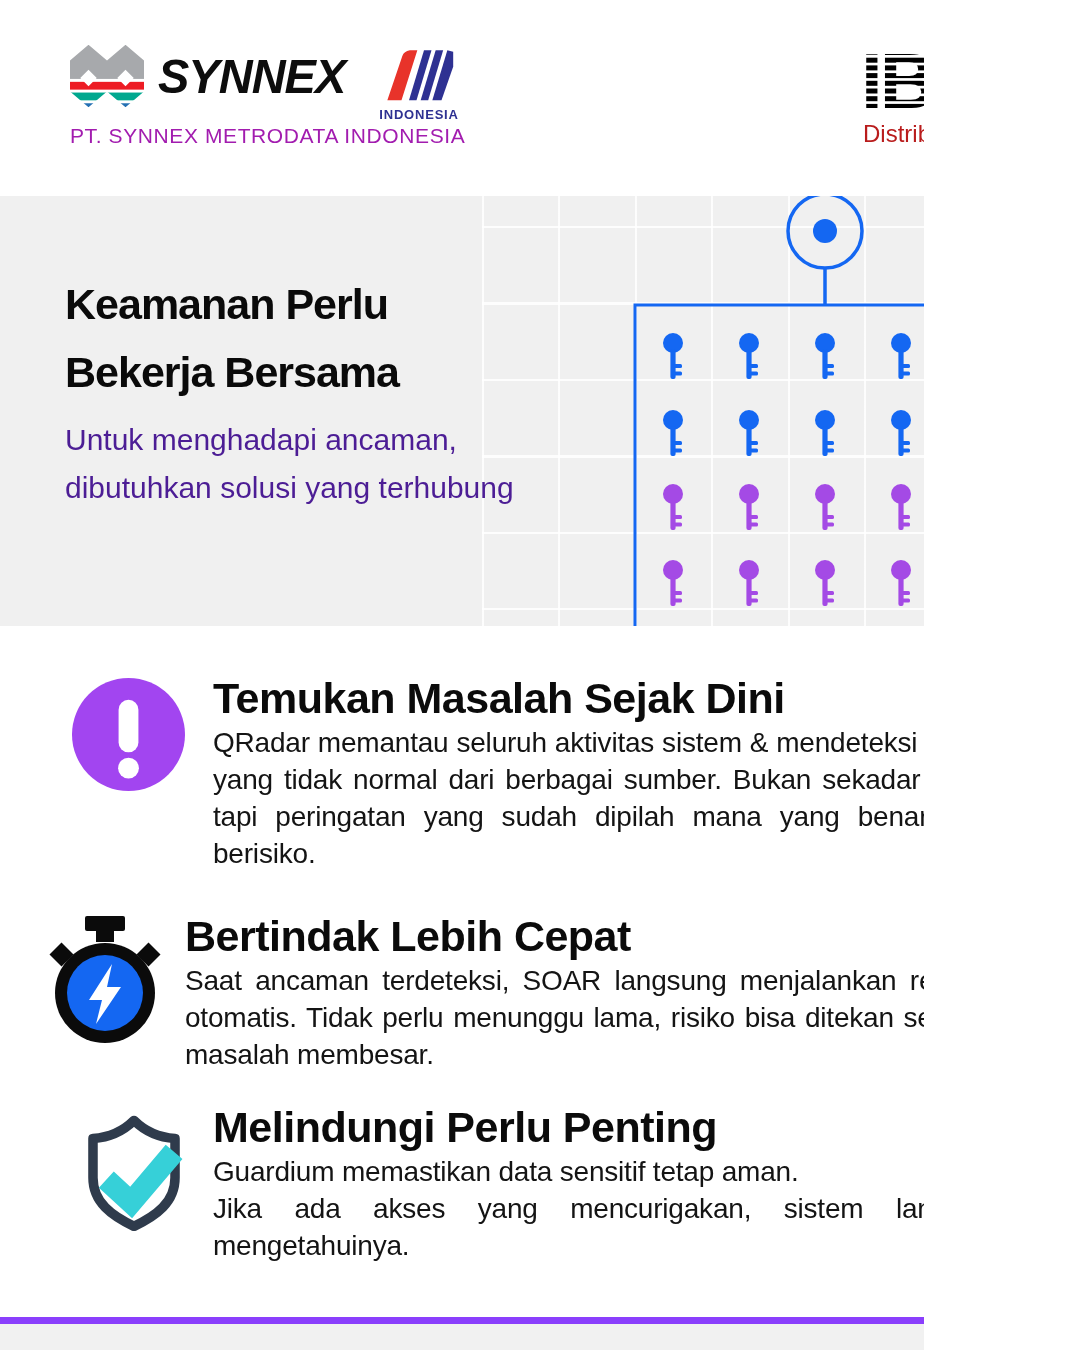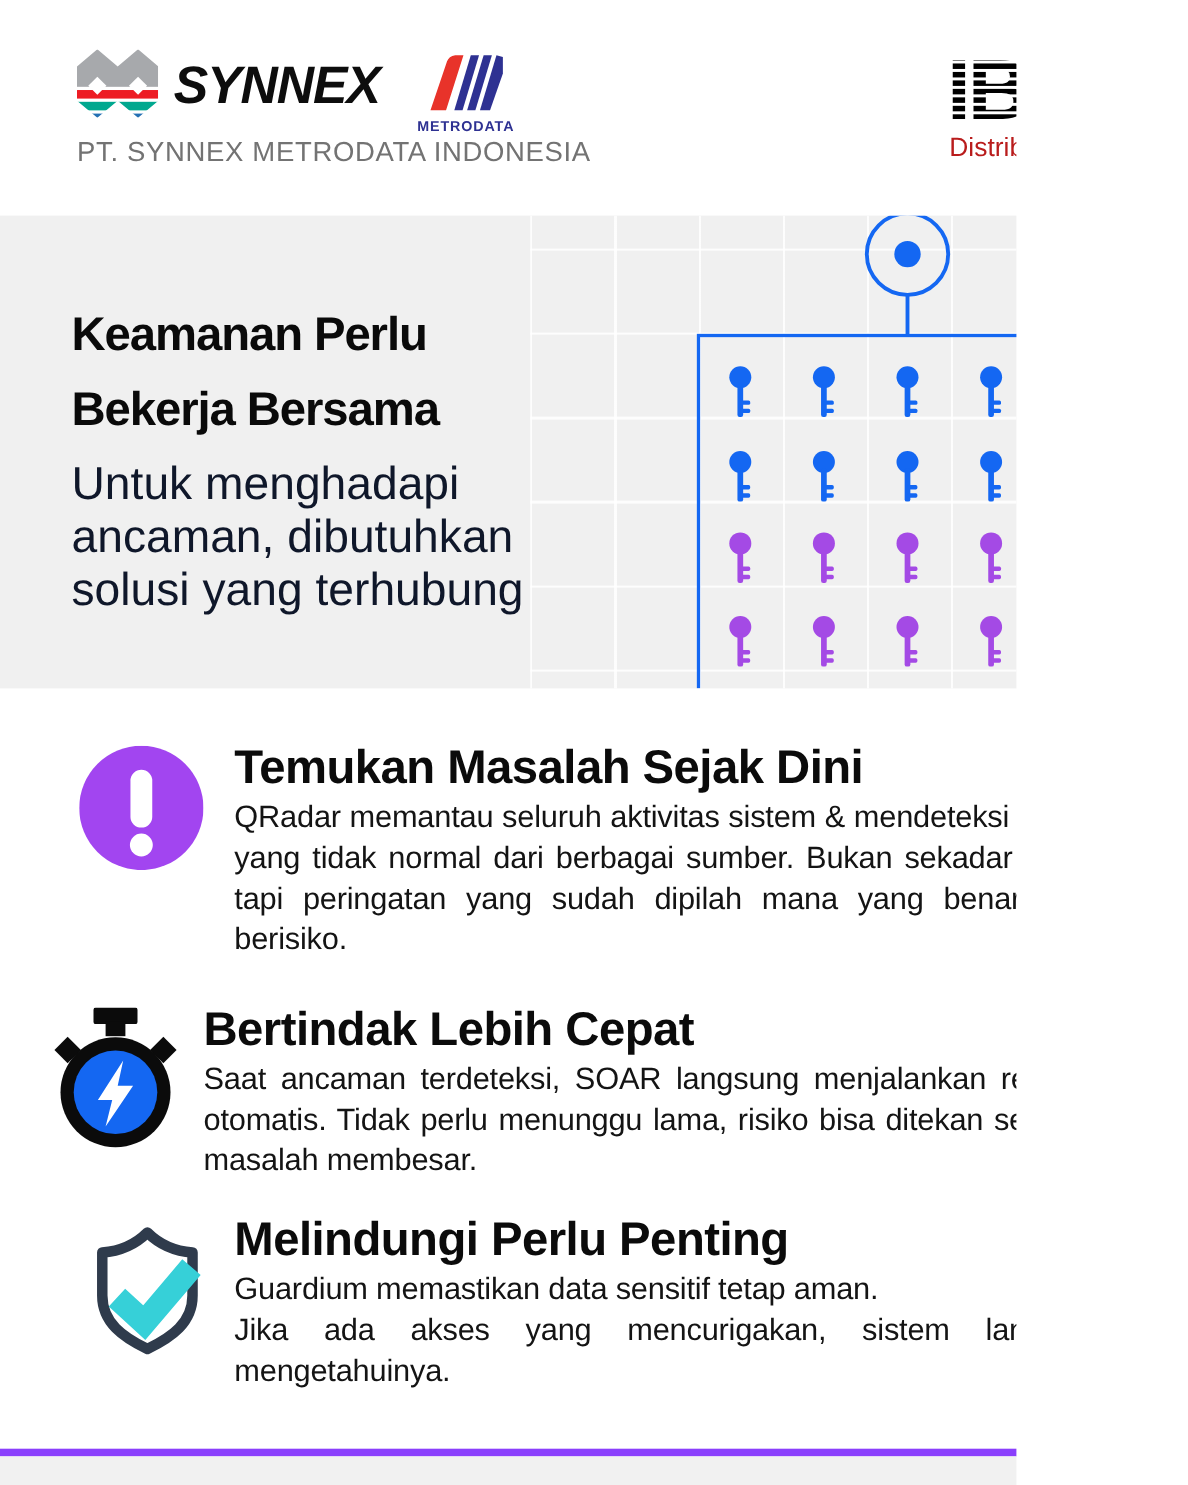--- a/index.html
+++ b/index.html
@@ -20,36 +20,36 @@
   .poster{position:relative;width:924px;height:1350px;background:#fff;overflow:hidden;}
 
   
   .header{position:absolute;top:0;left:0;right:0;height:196px;background:#fff;}
   .brand-left{position:absolute;left:70px;top:44px;}
   .logo-row{display:flex;align-items:flex-end;gap:34px;}
   .synnex-lockup{display:flex;align-items:center;gap:14px;}
   .synnex-wordmark{font-size:47px;font-weight:bold;font-style:italic;letter-spacing:-1px;color:#0d0d0d;transform:scaleY(1.02);}
   .metrodata-lockup{display:flex;flex-direction:column;align-items:center;margin-bottom:-14px;}
   .metrodata-wordmark{font-size:13px;font-weight:bold;letter-spacing:.8px;color:#2e3192;margin-top:2px;}
-  .company-name{margin-top:16px;font-size:25px;letter-spacing:.6px;color:#737373;}
+  .company-name{margin-top:16px;font-size:21px;letter-spacing:.6px;color:#a21caf;}
   .brand-right{position:absolute;left:863px;top:50px;width:170px;}
   .ibm-subtitle{margin-top:4px;font-size:24px;color:#b91c1c;}
 
   
   .hero{position:absolute;top:196px;left:0;width:1080px;height:430px;background:var(--hero-bg);overflow:hidden;}
   .hero::before{content:"";position:absolute;left:482px;top:0;right:0;bottom:0;
     background-image:
       repeating-linear-gradient(to bottom, rgba(255,255,255,.85) 0 2px, transparent 2px 76.5px),
       repeating-linear-gradient(to right,  rgba(255,255,255,.85) 0 2px, transparent 2px 76.5px);
     background-position:0 30px,0 0;}
   .hero-art{position:absolute;inset:0;pointer-events:none;}
   .hero-text{position:absolute;left:65px;top:74px;width:560px;}
   .hero-title{font-size:43px;line-height:68px;font-weight:bold;letter-spacing:-1px;color:#0a0a0a;}
   .hero-title span{display:block;}
-  .hero-subtitle{margin-top:10px;width:520px;font-size:42px;line-height:48px;color:#0f172a;}
+  .hero-subtitle{margin-top:10px;width:520px;font-size:30px;line-height:48px;color:#4c1d95;}
 
   
   .features{position:absolute;top:626px;left:0;width:1080px;height:691px;background:#fff;}
   .feature-row{display:flex;align-items:flex-start;padding:0 72px;}
   .feature-row.r1{margin-top:52px;}
   .feature-row.r2{margin-top:44px;padding-left:44px;}
   .feature-row.r3{margin-top:34px;}
   .feature-icon{width:124px;flex-shrink:0;margin-right:17px;}
   .feature-text{flex:1;}
   .feature-title{font-size:43px;line-height:40px;font-weight:bold;letter-spacing:-.5px;color:#0b0b0b;margin-bottom:6px;}
@@ -86,21 +86,21 @@
           </svg>
           <span class="synnex-wordmark">SYNNEX</span>
         </div>
         <div class="metrodata-lockup">
           <svg width="70" height="58" viewBox="0 0 84 66">
             <path d="M4 62 L22 9 Q24 3 31 2 L40 2 L21 62 Z" fill="#e8332a"></path>
             <polygon points="30,62 48,2 57,2 39,62" fill="#2e3192"></polygon>
             <polygon points="44,62 62,2 71,2 53,62" fill="#2e3192"></polygon>
             <polygon points="58,62 76,2 83,4 83,22 69,62" fill="#2e3192"></polygon>
           </svg>
-          <span class="metrodata-wordmark">METRODATA</span>
+          <span class="metrodata-wordmark">INDONESIA</span>
         </div>
       </div>
       <div class="company-name">PT. SYNNEX METRODATA INDONESIA</div>
     </div>
 
     <div class="brand-right">
       <svg width="158" height="62" viewBox="0 0 158 62">
         <defs>
           <mask id="ibmbars">
             <rect x="0" y="0" width="158" height="5" fill="#fff"></rect>

